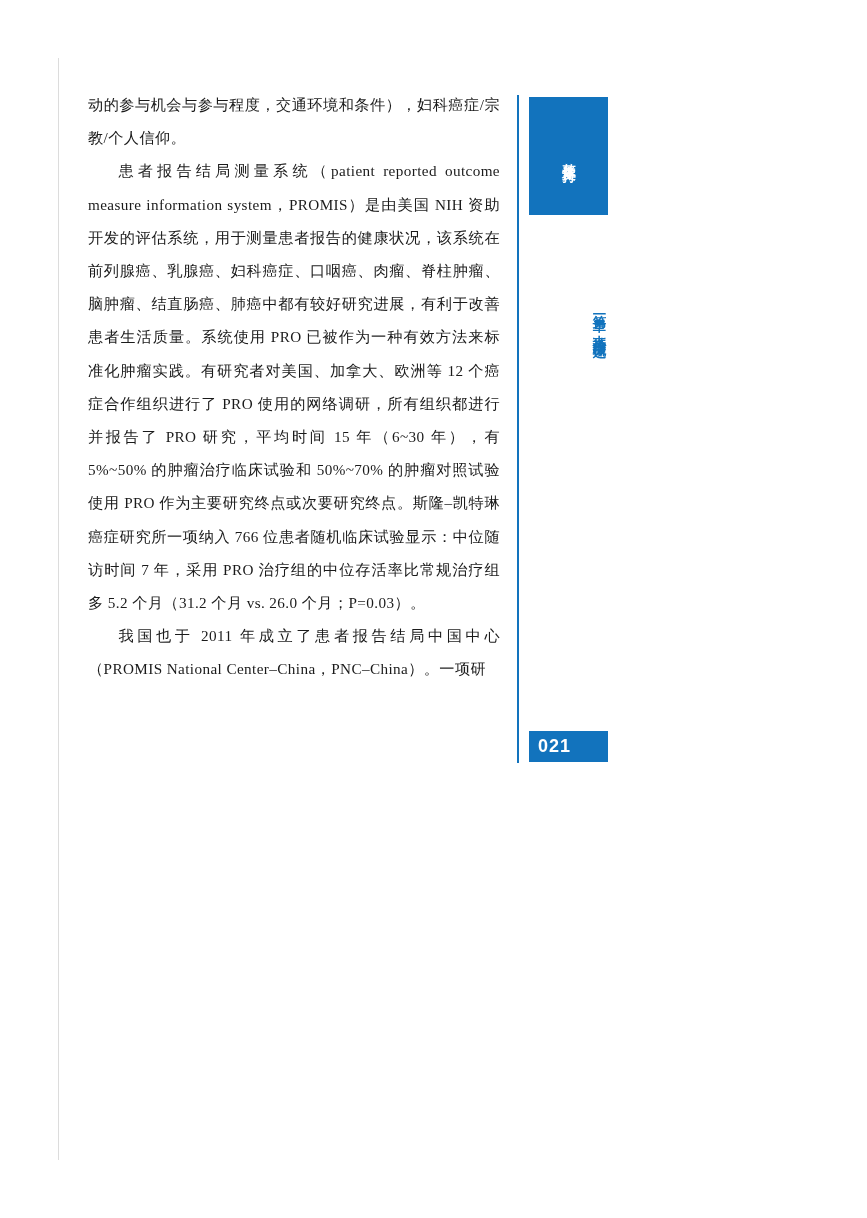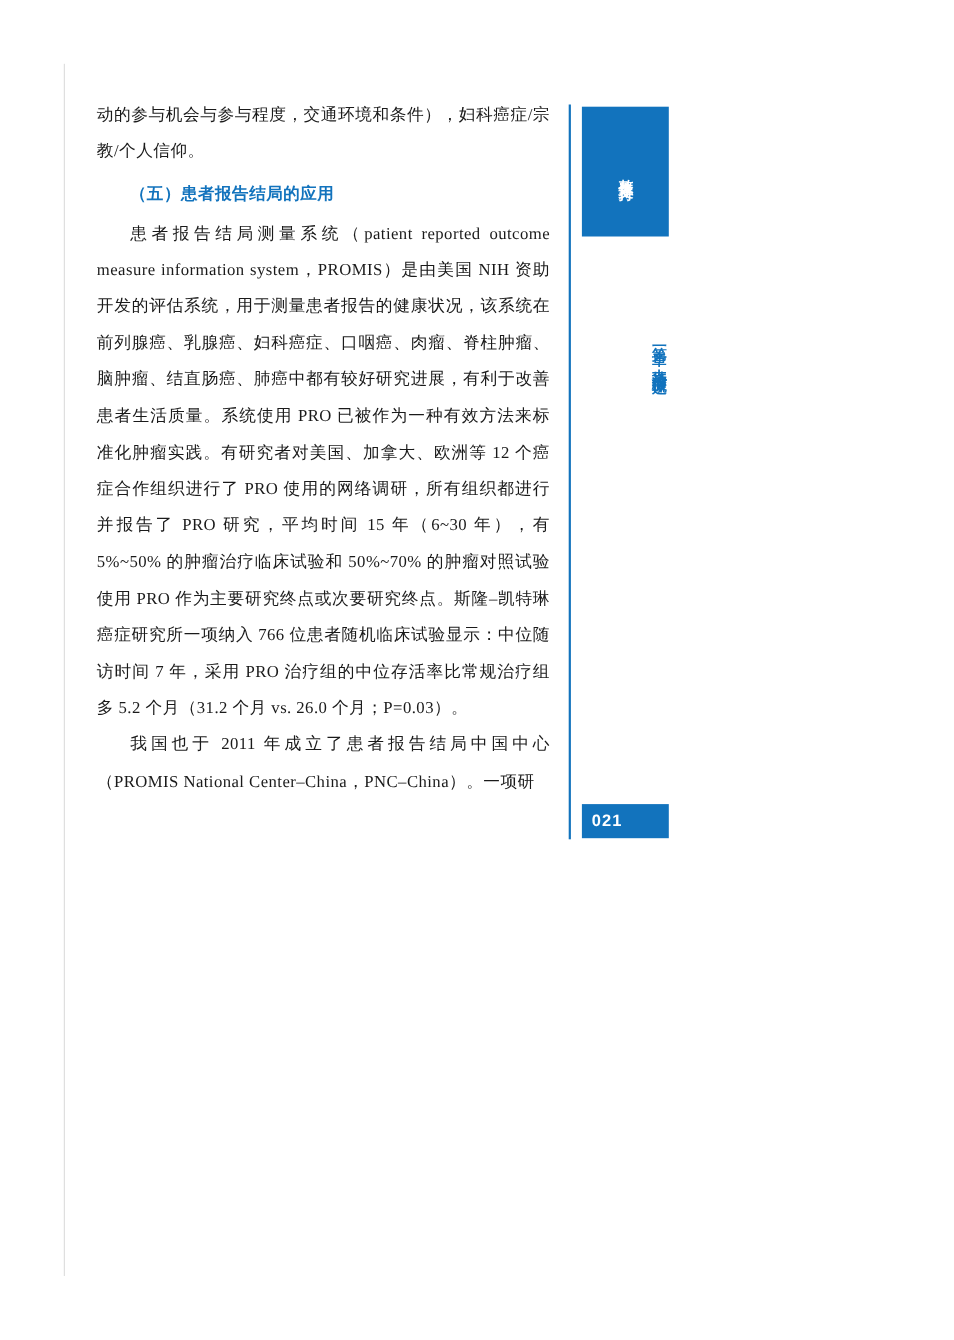--- a/index.html
+++ b/index.html
@@ -129,36 +129,35 @@
     width: 79px;
     height: 31px;
     background: #1273bd;
     display: flex;
     align-items: center;
     justify-content: flex-start;
   }
   .page-num-box span {
     color: #ffffff;
     font-family: "Liberation Sans", sans-serif;
-    font-size: 15px;
+    font-size: 18px;
     font-weight: bold;
     letter-spacing: 1px;
     padding-left: 9px;
   }
 </style>
 </head>
 <body>
 
 <div class="page">
 
   <div class="page-rule"></div>
 
   <div class="text-col">
     <p class="para">动的参与机会与参与程度，交通环境和条件），妇科癌症/宗教/个人信仰。</p>
-    <h3 class="heading">（五）患者报告结局的应用</h3>
     <p class="para indent">患者报告结局测量系统（patient reported outcome measure information system，PROMIS）是由美国 NIH 资助开发的评估系统，用于测量患者报告的健康状况，该系统在前列腺癌、乳腺癌、妇科癌症、口咽癌、肉瘤、脊柱肿瘤、脑肿瘤、结直肠癌、肺癌中都有较好研究进展，有利于改善患者生活质量。系统使用 PRO 已被作为一种有效方法来标准化肿瘤实践。有研究者对美国、加拿大、欧洲等 12 个癌症合作组织进行了 PRO 使用的网络调研，所有组织都进行并报告了 PRO 研究，平均时间 15 年（6~30 年），有 5%~50% 的肿瘤治疗临床试验和 50%~70% 的肿瘤对照试验使用 PRO 作为主要研究终点或次要研究终点。斯隆–凯特琳癌症研究所一项纳入 766 位患者随机临床试验显示：中位随访时间 7 年，采用 PRO 治疗组的中位存活率比常规治疗组多 5.2 个月（31.2 个月 vs. 26.0 个月；P=0.03）。</p>
     <p class="para indent">我国也于 2011 年成立了患者报告结局中国中心（PROMIS National Center–China，PNC–China）。一项研</p>
   </div>
 
   <div class="col-sep"></div>
 
   <div class="tab-block tab-top">
     <div class="tab-label-vert">整体支持</div>
   </div>
 

